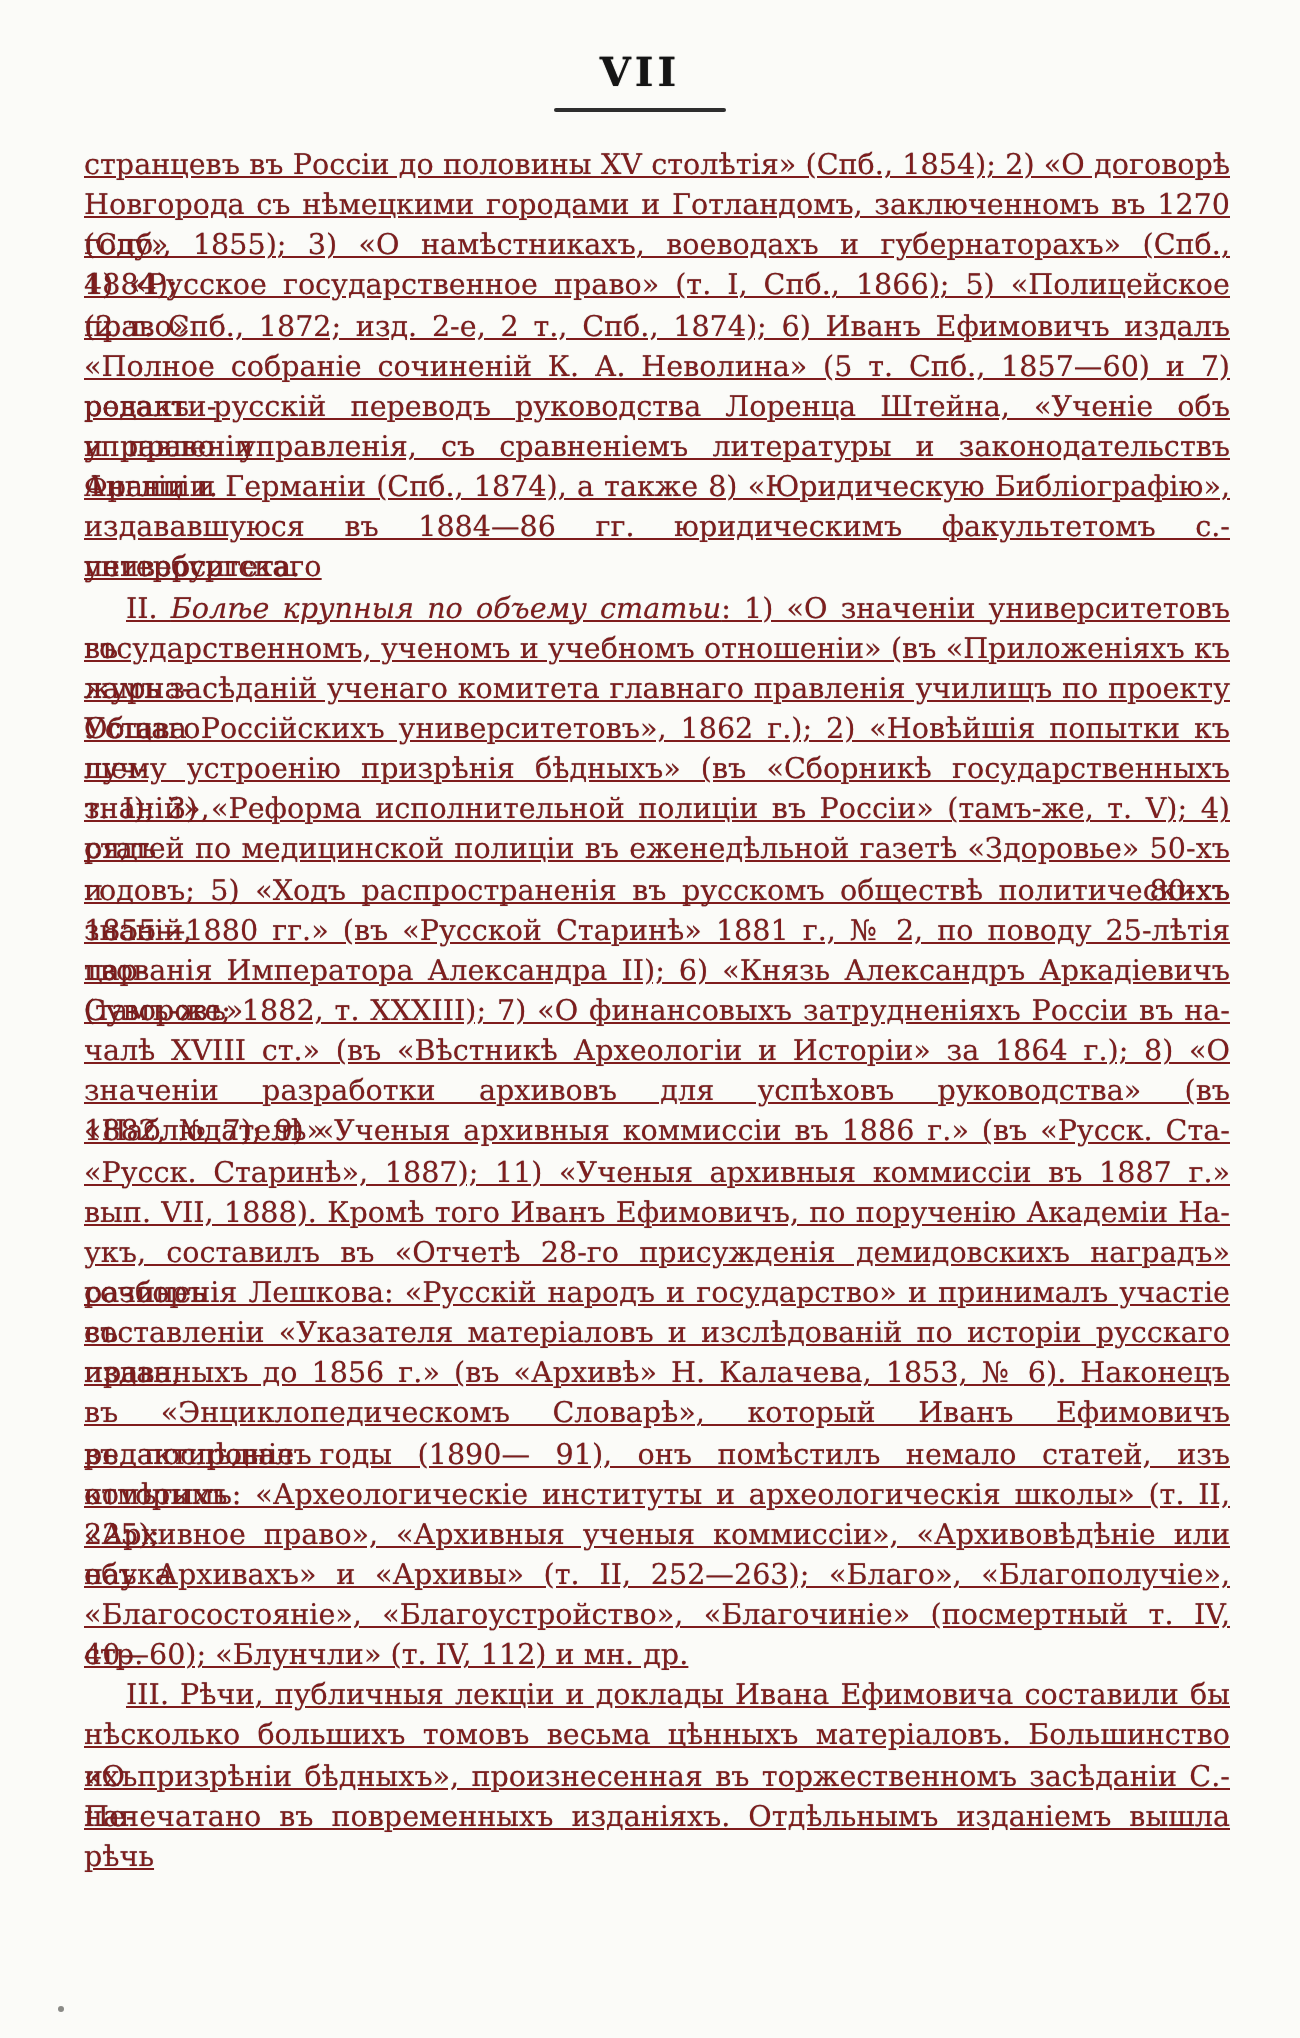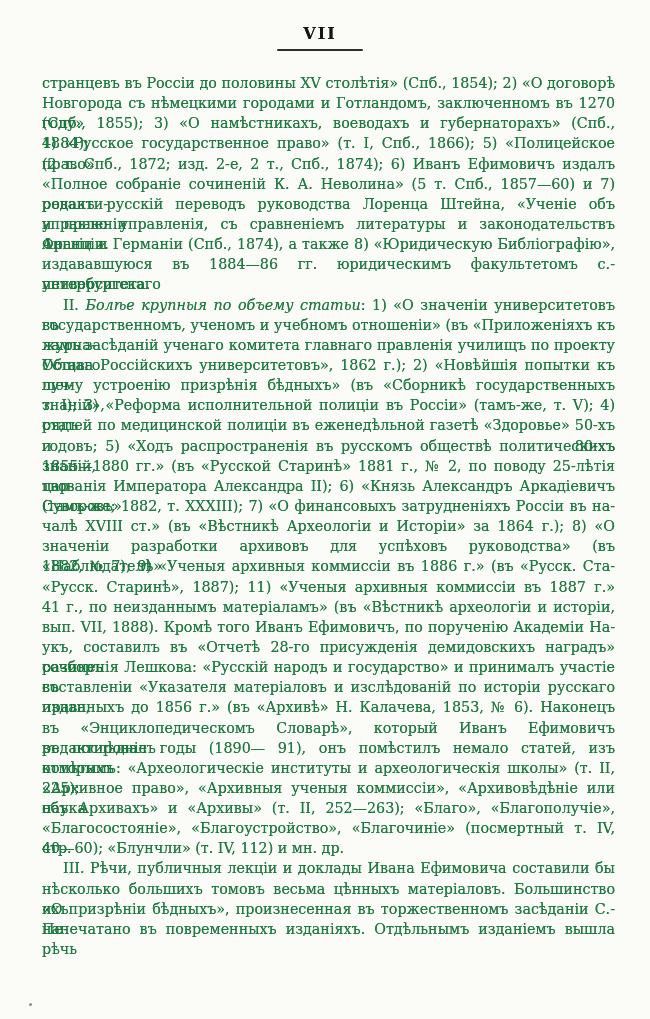--- a/index.html
+++ b/index.html
@@ -14,38 +14,39 @@
     width: 650px; height: 1019px;
     color: #1b1b1b;
   }
   .page-header {
     position: absolute;
     top: 24px; left: 42px; width: 556px;
     text-align: center;
   }
   .page-number {
     font-weight: bold;
-    font-size: 16px;
+    font-size: 20px;
     letter-spacing: 2px;
     color: #151515;
     text-shadow: 0 0 0.5px rgba(0,0,0,0.6);
   }
   .header-rule {
     margin: 6px auto 0 auto;
     width: 86px; height: 2px;
     background: #2e2e2e;
     border-radius: 1px;
   }
   .text-block {
     position: absolute;
     top: 73px; left: 42px; width: 573px;
     font-size: 14.3px;
     line-height: 20.15px;
-    color: #15803d;
+    color: #7f1d1d;
     text-shadow: 0 0 0.4px rgba(20,20,20,0.55);
+    text-decoration: underline;
   }
   .line {
     text-align: justify;
     text-align-last: justify;
     white-space: normal;
     height: 20.15px;
     overflow: visible;
   }
   .line.endline { text-align-last: left; }
   .line.indent { text-indent: 21px; }
@@ -87,21 +88,20 @@
       <div class="line"><span>т. I); 3) «Реформа исполнительной полиціи въ Россіи» (тамъ-же, т. V); 4) рядъ</span></div>
       <div class="line"><span>статей по медицинской полиціи въ еженедѣльной газетѣ «Здоровье» 50-хъ и 80-хъ</span></div>
       <div class="line"><span>годовъ; 5) «Ходъ распространенія въ русскомъ обществѣ политическихъ знаній,</span></div>
       <div class="line"><span>1855—1880 гг.» (въ «Русской Старинѣ» 1881 г., № 2, по поводу 25-лѣтія цар-</span></div>
       <div class="line"><span>твованія Императора Александра II); 6) «Князь Александръ Аркадіевичъ Суворовъ»</span></div>
       <div class="line"><span>(тамъ-же; 1882, т. XXXIII); 7) «О финансовыхъ затрудненіяхъ Россіи въ на-</span></div>
       <div class="line"><span>чалѣ XVIII ст.» (въ «Вѣстникѣ Археологіи и Исторіи» за 1864 г.); 8) «О</span></div>
       <div class="line"><span>значеніи разработки архивовъ для успѣховъ руководства» (въ «Наблюдателѣ»</span></div>
       <div class="line"><span>1882, № 7); 9) «Ученыя архивныя коммиссіи въ 1886 г.» (въ «Русск. Ста-</span></div>
       <div class="line"><span>«Русск. Старинѣ», 1887); 11) «Ученыя архивныя коммиссіи въ 1887 г.»</span></div>
-      <div class="line"><span>41 г., по неизданнымъ матеріаламъ» (въ «Вѣстникѣ археологіи и исторіи,</span></div>
       <div class="line"><span>вып. VII, 1888). Кромѣ того Иванъ Ефимовичъ, по порученію Академіи На-</span></div>
       <div class="line"><span>укъ, составилъ въ «Отчетѣ 28-го присужденія демидовскихъ наградъ» разборъ</span></div>
       <div class="line"><span>сочиненія Лешкова: «Русскій народъ и государство» и принималъ участіе въ</span></div>
       <div class="line"><span>составленіи «Указателя матеріаловъ и изслѣдованій по исторіи русскаго права,</span></div>
       <div class="line"><span>изданныхъ до 1856 г.» (въ «Архивѣ» Н. Калачева, 1853, № 6). Наконецъ</span></div>
       <div class="line"><span>въ «Энциклопедическомъ Словарѣ», который Иванъ Ефимовичъ редактировалъ</span></div>
       <div class="line"><span>въ послѣдніе годы (1890— 91), онъ помѣстилъ немало статей, изъ которыхъ</span></div>
       <div class="line"><span>отмѣтимъ: «Археологическіе институты и археологическія школы» (т. II, 225);</span></div>
       <div class="line"><span>«Архивное право», «Архивныя ученыя коммиссіи», «Архивовѣдѣніе или наука</span></div>
       <div class="line"><span>объ Архивахъ» и «Архивы» (т. II, 252—263); «Благо», «Благополучіе»,</span></div>

